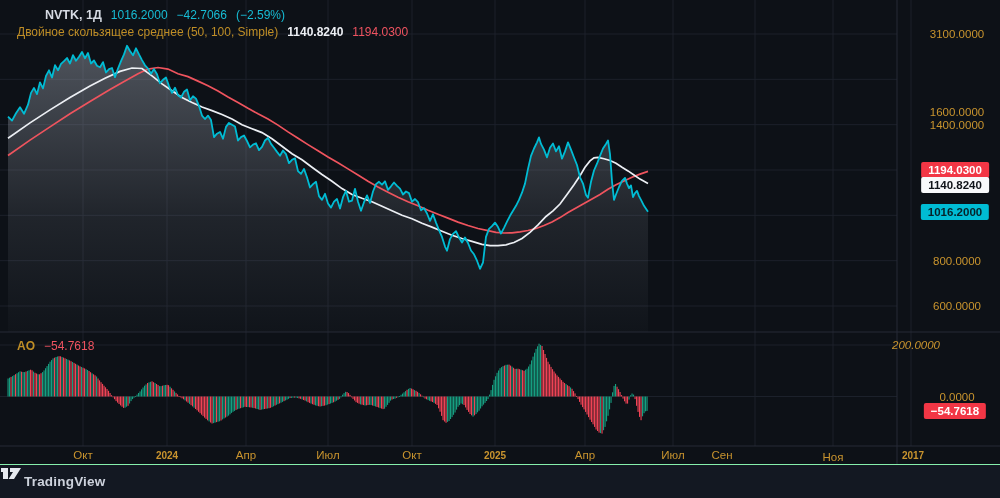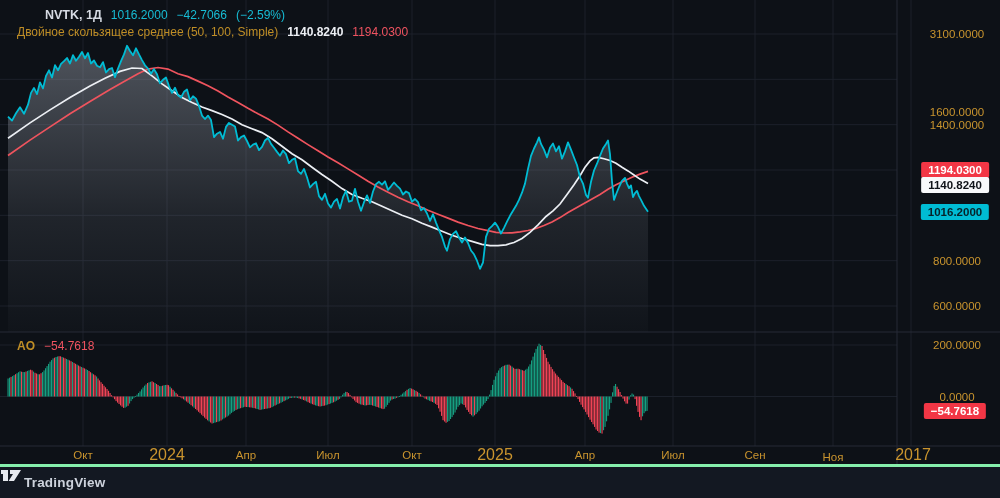--- a/index.html
+++ b/index.html
@@ -6,25 +6,25 @@
   .chart{position:relative;width:1000px;height:498px;background:#0d1117;overflow:hidden;
          font-family:"Liberation Sans","DejaVu Sans",sans-serif;-webkit-font-smoothing:antialiased;}
   svg{position:absolute;left:0;top:0;display:block;}
   .legend{position:absolute;left:17px;display:flex;gap:9px;align-items:baseline;white-space:nowrap;z-index:5;}
   .legend-symbol{color:#d6dae3;font-size:12.5px;font-weight:700;}
   .legend-cyan{color:#17bcd4;font-size:12px;font-weight:500;}
   .legend-gold{color:#bf8e26;font-size:12px;font-weight:500;}
   .legend-white{color:#eceff4;font-size:12px;font-weight:700;}
   .legend-red{color:#ef5360;font-size:12px;font-weight:500;}
   .axis-label{position:absolute;transform:translate(-50%,-50%);color:#c9942e;font-size:11.5px;font-weight:500;z-index:4;white-space:nowrap;}
-  .axis-label.bold{font-weight:400;font-size:16px;}
+  .axis-label.bold{font-weight:700;font-size:10px;}
   .badge{position:absolute;transform:translate(-50%,-50%);font-size:11.5px;font-weight:600;
          padding:2px 7px;border-radius:2px;z-index:6;white-space:nowrap;line-height:12px;}
   .footer{position:absolute;left:0;top:464px;width:1000px;height:34px;background:#131822;
-          border-top:3px solid #86efac;display:flex;align-items:center;padding-left:16px;box-sizing:border-box;z-index:7;}
+          border-top:1px solid #86efac;display:flex;align-items:center;padding-left:16px;box-sizing:border-box;z-index:7;}
   .brand{color:#cdd2dc;font-size:13.5px;font-weight:700;margin-left:8px;letter-spacing:.2px;}
 </style>
 </head>
 <body>
 
 <div class="chart">
   <svg id="chart-svg" width="1000" height="464">
       <rect x="0" y="0" width="1000" height="464" fill="#0d1117"></rect>
       <defs>
         <linearGradient id="areaGrad" x1="0" y1="0" x2="0" y2="1">
@@ -508,37 +508,37 @@
     <span class="legend-gold" style="font-weight:700">AO</span>
     <span class="legend-red">−54.7618</span>
   </div>
 
   <div id="price-axis">
       <div class="axis-label" style="left: 957px; top: 34px;">3100.0000</div>
       <div class="axis-label" style="left: 957px; top: 96px; margin-top: 16px;">1600.0000</div>
       <div class="axis-label" style="left: 957px; top: 124.667px;">1400.0000</div>
       <div class="axis-label" style="left: 957px; top: 260.667px;">800.0000</div>
       <div class="axis-label" style="left: 957px; top: 306px;">600.0000</div>
-      <div class="axis-label" style="left: 957px; top: 345px;">200.0000</div>
+      <div class="axis-label" style="left: 916px; top: 345px; font-style: italic;">200.0000</div>
       <div class="axis-label" style="left: 957px; top: 396.5px;">0.0000</div>
       <div class="badge" style="left: 955px; top: 169.883px; background: rgb(242, 54, 69); color: rgb(255, 255, 255);">1194.0300</div>
       <div class="badge" style="left: 955px; top: 184.883px; background: rgb(248, 249, 251); color: rgb(17, 20, 26);">1140.8240</div>
       <div class="badge" style="left: 955px; top: 211.661px; background: rgb(0, 188, 212); color: rgb(6, 34, 41);">1016.2000</div>
       <div class="badge" style="left: 955px; top: 410.601px; background: rgb(242, 54, 69); color: rgb(255, 255, 255);">−54.7618</div>
     </div>
   <div id="time-axis">
       <div class="axis-label" style="left: 83px; top: 455px;">Окт</div>
       <div class="axis-label bold" style="left: 167px; top: 455px;">2024</div>
       <div class="axis-label" style="left: 246px; top: 455px;">Апр</div>
       <div class="axis-label" style="left: 328px; top: 455px;">Июл</div>
       <div class="axis-label" style="left: 412px; top: 455px;">Окт</div>
       <div class="axis-label bold" style="left: 495px; top: 455px;">2025</div>
       <div class="axis-label" style="left: 585px; top: 455px;">Апр</div>
       <div class="axis-label" style="left: 673px; top: 455px;">Июл</div>
-      <div class="axis-label" style="left: 755px; top: 455px;">Сен</div>
+      <div class="axis-label" style="left: 722px; top: 455px;">Сен</div>
       <div class="axis-label" style="left: 833px; top: 457px;">Ноя</div>
       <div class="axis-label bold" style="left: 913px; top: 455px;">2017</div>
     </div>
 
   <div class="footer">
     <svg width="26" height="16" viewBox="0 0 26 16">
       <path d="M1 3 h7 v11 h-5 v-7 h-2 z" fill="#e6e9ef"></path>
       <path d="M10 3 h11 l-7 11 h-5.4 l4.4 -7 h-3 z" fill="#e6e9ef"></path>
     </svg>
     <span class="brand">TradingView</span>

